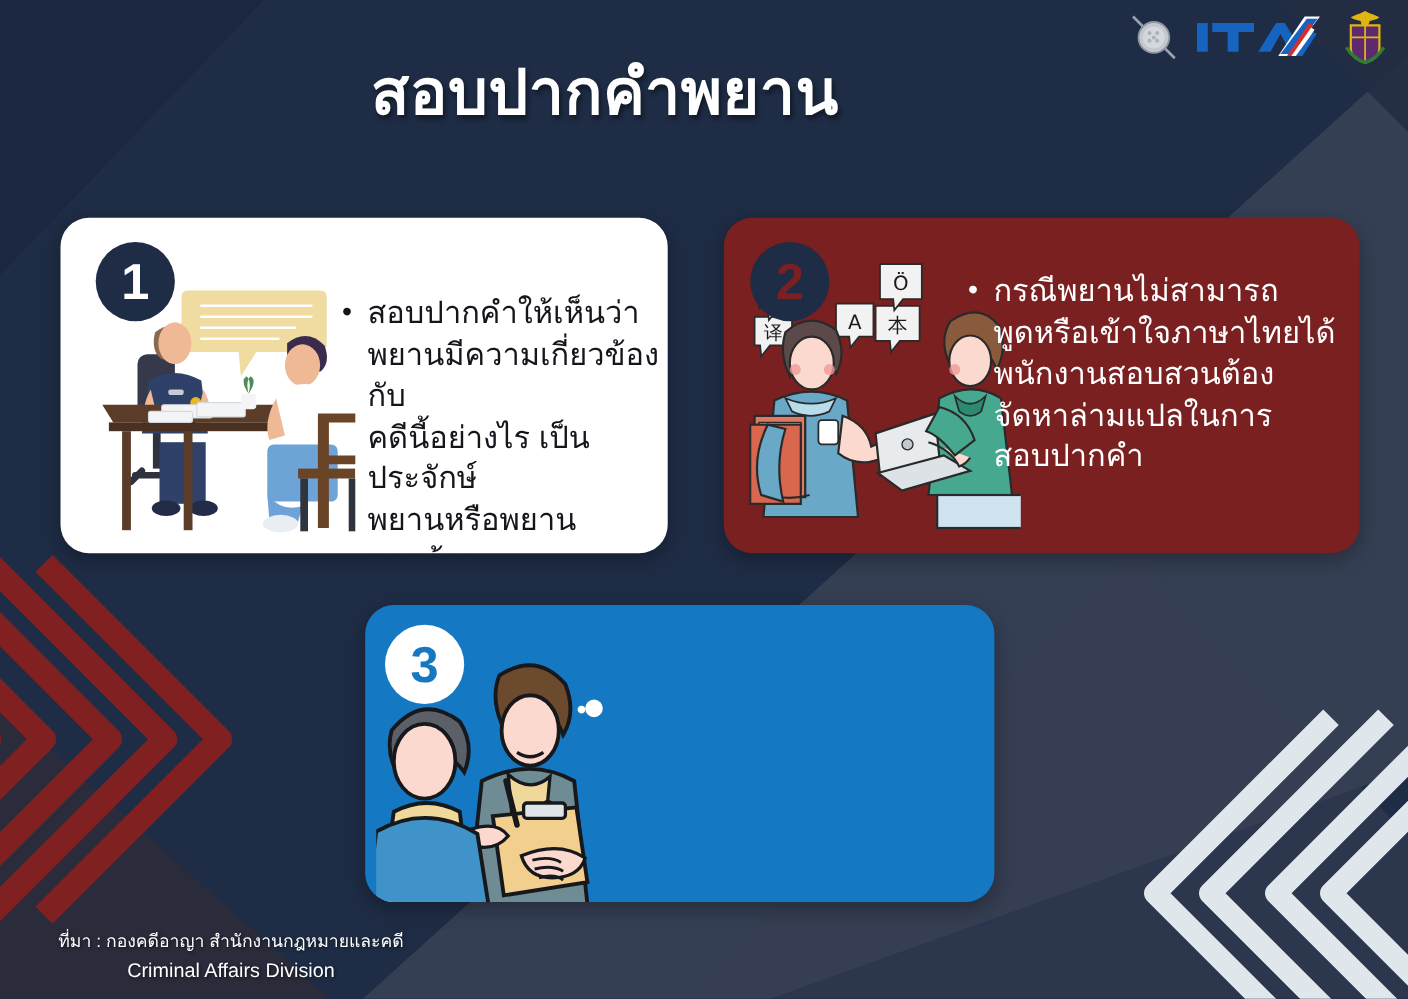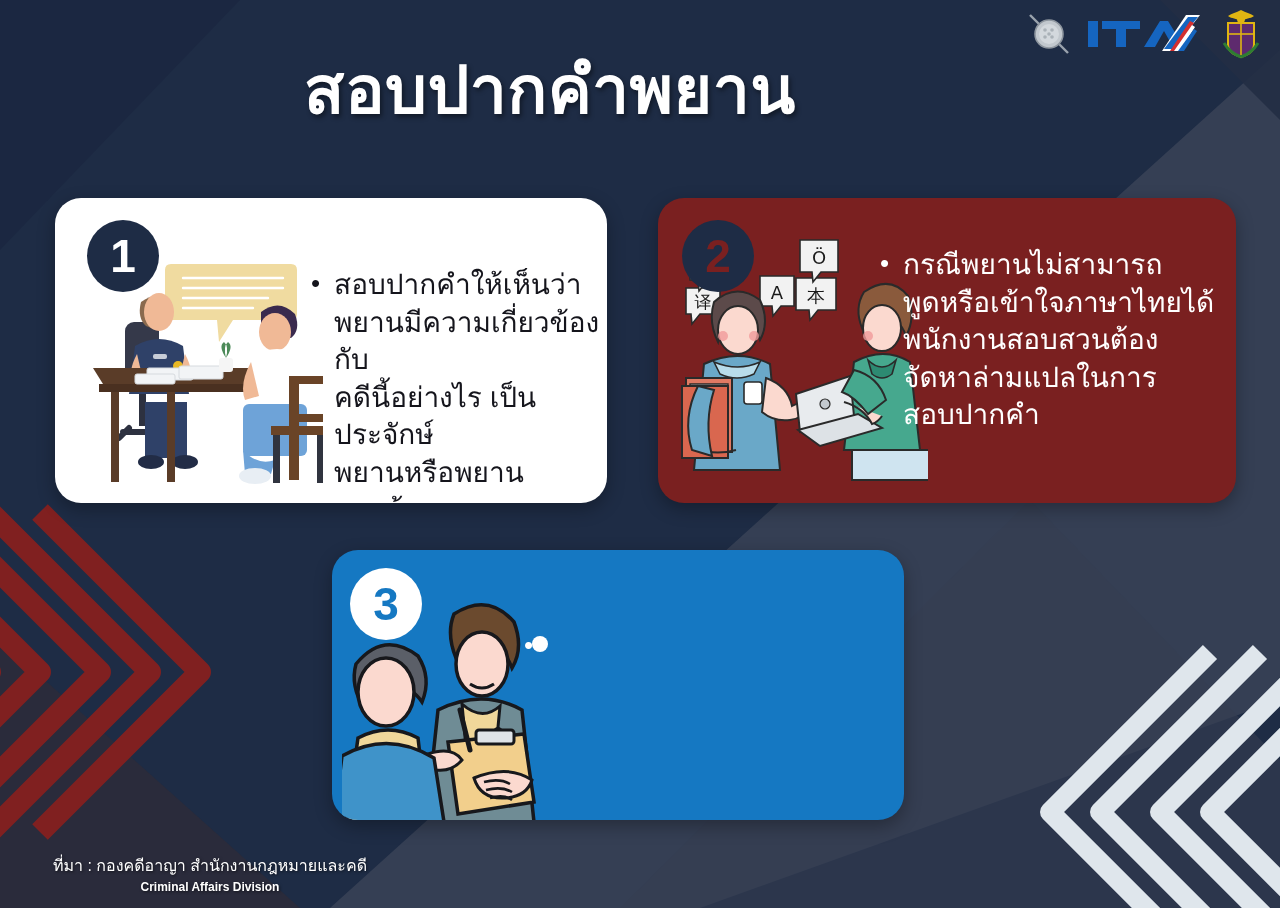--- a/index.html
+++ b/index.html
@@ -19,21 +19,21 @@
     display:flex; align-items:center; gap:14px; height:52px;
   }
   .logo-mace{ width:50px; height:50px; position:relative; }
   .logo-ita{ height:46px; }
   .logo-royal{ width:42px; height:50px; }
 
   
   .title{
     position:absolute; top:56px; left:0; width:1064px; z-index:30;
     text-align:center;
-    font-size:66px; font-weight:700; color:#ffffff;
+    font-size:57px; font-weight:700; color:#ffffff;
     letter-spacing:0.5px; line-height:1.05;
     text-shadow:2px 3px 5px rgba(0,0,0,.45);
     padding-left:36px;
   }
 
   
   .card{ position:absolute; z-index:20; border-radius:26px; overflow:hidden; }
 
   #card1{
     left:55px; top:198px; width:552px; height:305px;
@@ -77,21 +77,21 @@
   #illus2{ left:10px; top:38px; width:260px; height:262px; }
   #illus3{ left:10px; top:42px; width:225px; height:230px; }
 
   
   .footer{
     position:absolute; left:0; bottom:12px; width:420px; z-index:30;
     color:#ffffff; text-align:center;
     text-shadow:1px 1px 3px rgba(0,0,0,.6);
   }
   .footer .fline1{ font-size:16px; line-height:1.5;margin-top:31px; }
-  .footer .fline2{ font-size:12px; line-height:1.5; font-weight:700; }
+  .footer .fline2{ font-size:18px; line-height:1.5; font-weight:400; }
 </style>
 </head>
 <body>
 
 <svg id="bg" viewBox="0 0 1280 908" width="1280" height="908" aria-hidden="true">
   <rect x="0" y="0" width="1280" height="908" fill="#1e2c45"></rect>
 
   <polygon points="1280,50 1280,700 700,908 330,908" fill="#3a4357" opacity="0.85"></polygon>
   <polygon points="1280,0 1280,120 1160,0" fill="#222d44" opacity="0.9"></polygon>
   <polygon points="0,640 300,908 0,908" fill="#2b2b3a" opacity="0.9"></polygon>

